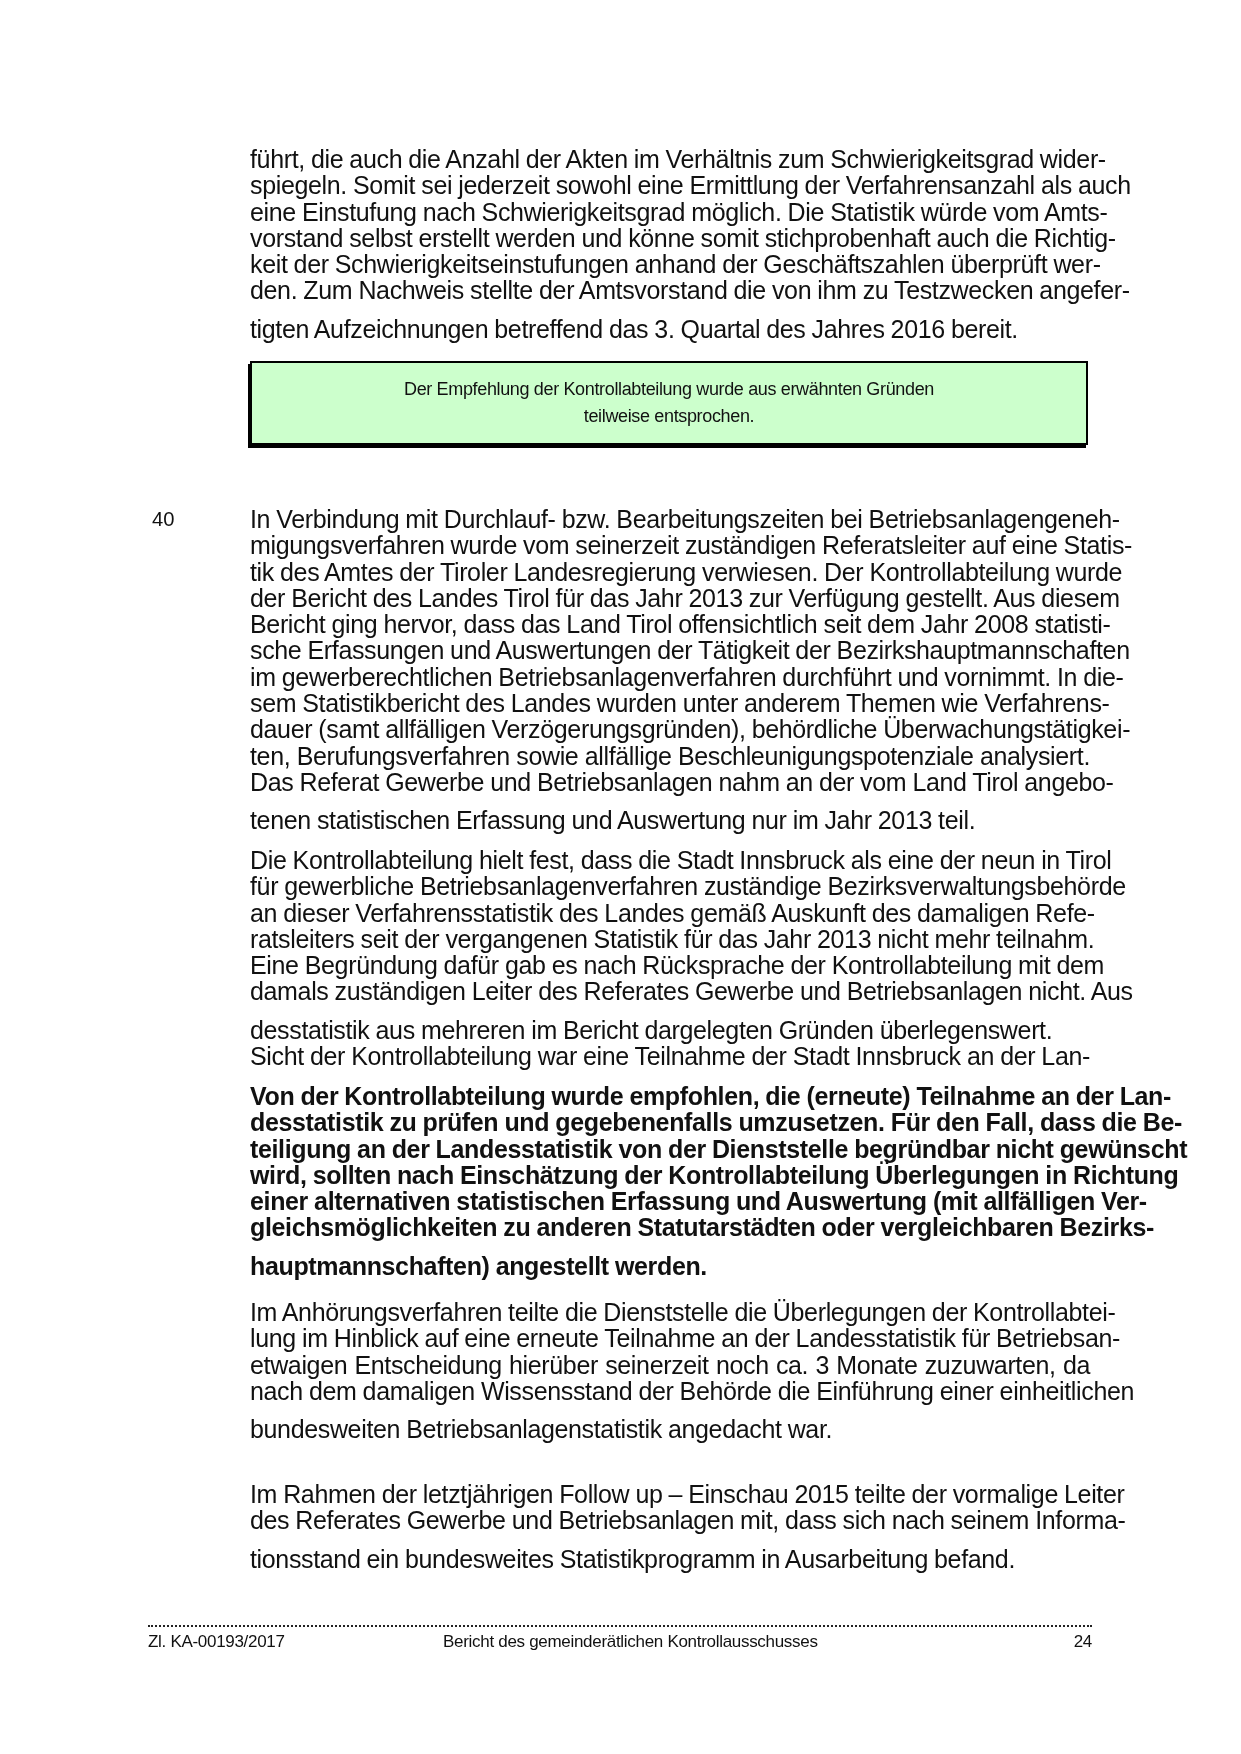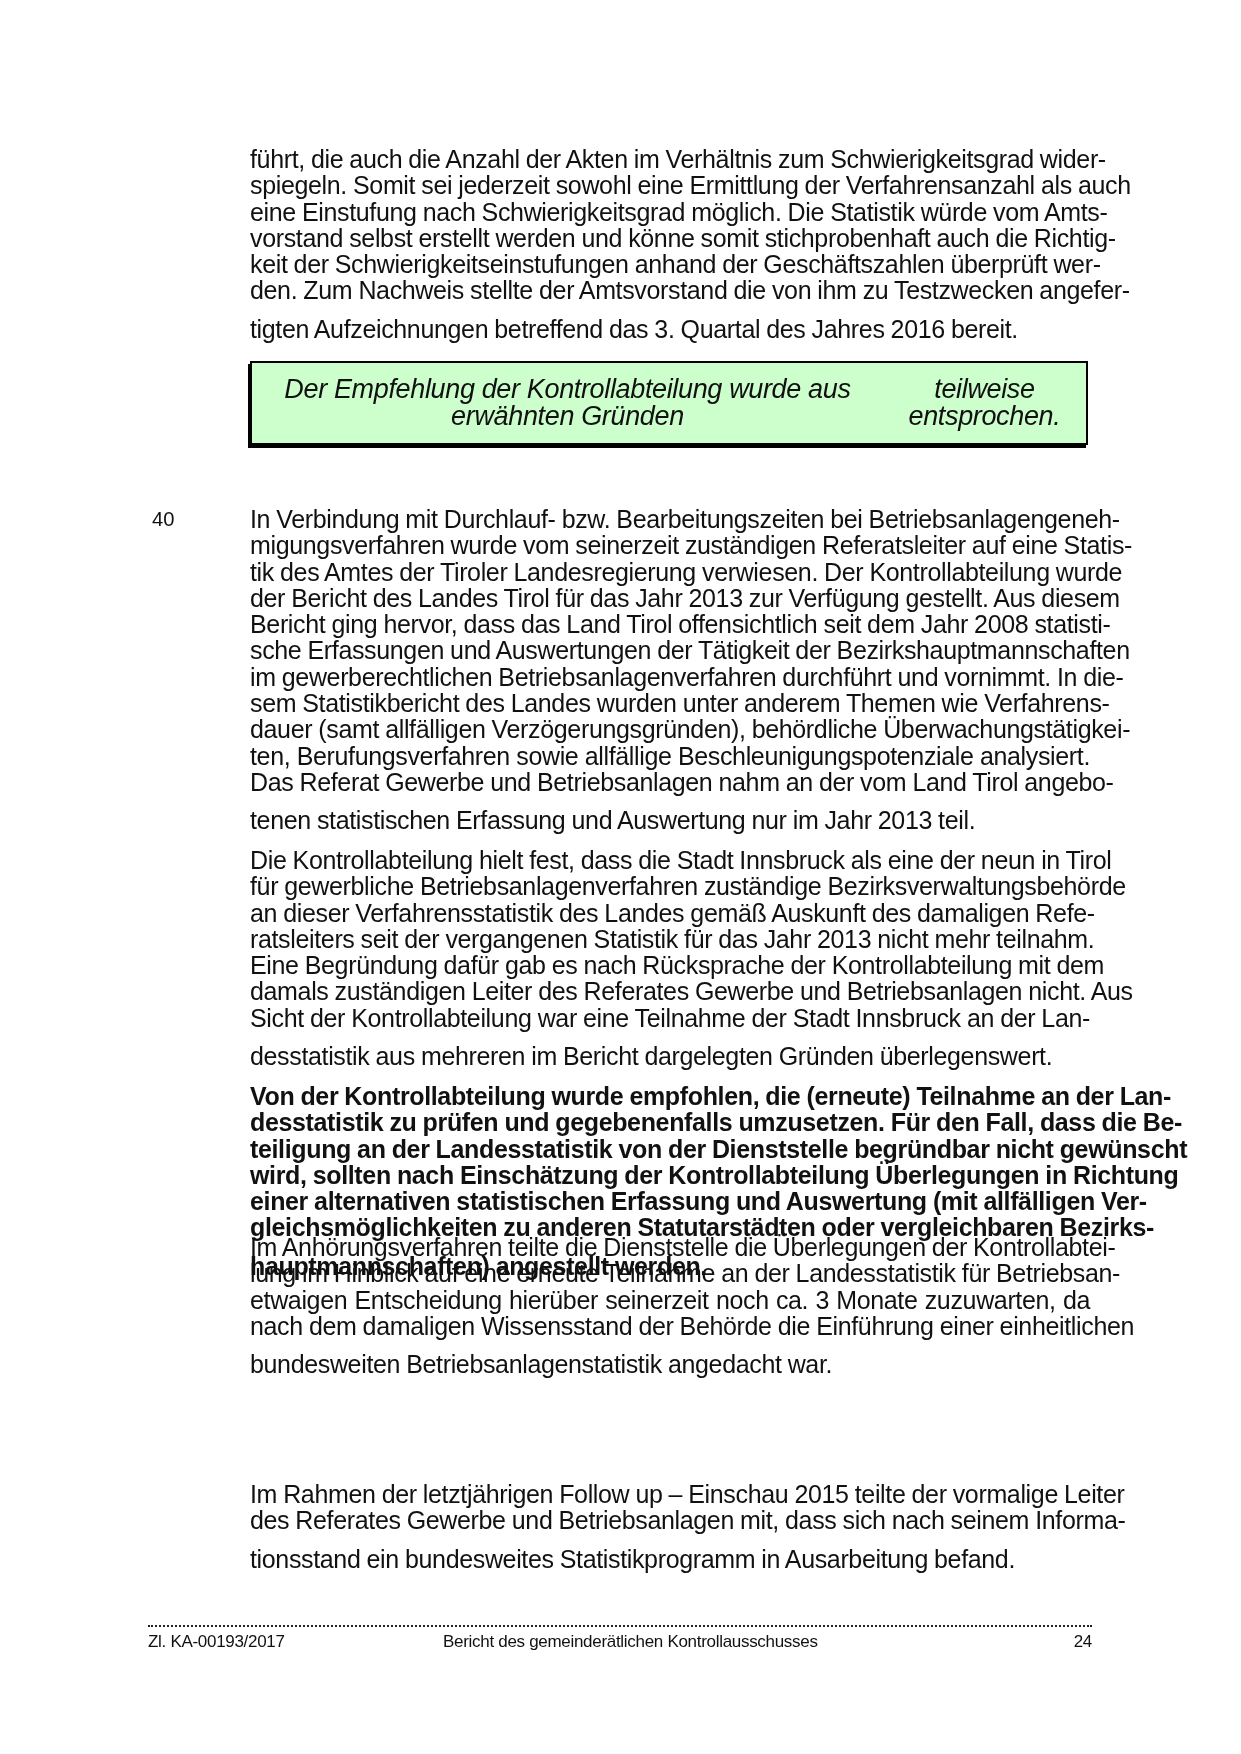--- a/index.html
+++ b/index.html
@@ -48,40 +48,39 @@
       position: absolute;
       left: 250px;
       top: 361px;
       width: 838px;
       height: 84px;
       background: #ccffcc;
       border: 2px solid #000000;
       box-shadow: -2px 3px 0 0 #000000;
       box-sizing: border-box;
       display: flex;
-      flex-direction: row;
+      flex-direction: column;
       align-items: center;
       justify-content: center;
-      font-size: 27px;
+      font-size: 18px;
       line-height: 27px;
       letter-spacing: -0.35px;
       text-align: center;
-      font-style: italic;
     }
     #section-number {
       position: absolute;
       left: 152px;
       top: 506px;
       font-size: 20.2px;
       line-height: 26.3px;
     }
     #p-40-1 { top: 506px; }
     #p-40-2 { top: 847px; }
     #p-40-3 { top: 1083px; font-weight: bold; }
-    #p-40-4 { top: 1234px; }
+    #p-40-4 { top: 1299px; }
     #p-40-5 { top: 1481px; }
 
     .footer-rule {
       position: absolute;
       left: 148px;
       top: 1625px;
       width: 944px;
       height: 0;
       border-top: 2px dotted #222222;
     }
@@ -136,22 +135,22 @@
     <span class="line last">tenen statistischen Erfassung und Auswertung nur im Jahr 2013 teil.</span>
   </div>
 
   <div class="text-col" id="p-40-2">
     <span class="line">Die Kontrollabteilung hielt fest, dass die Stadt Innsbruck als eine der neun in Tirol</span>
     <span class="line">für gewerbliche Betriebsanlagenverfahren zuständige Bezirksverwaltungsbehörde</span>
     <span class="line">an dieser Verfahrensstatistik des Landes gemäß Auskunft des damaligen Refe-</span>
     <span class="line">ratsleiters seit der vergangenen Statistik für das Jahr 2013 nicht mehr teilnahm.</span>
     <span class="line">Eine Begründung dafür gab es nach Rücksprache der Kontrollabteilung mit dem</span>
     <span class="line">damals zuständigen Leiter des Referates Gewerbe und Betriebsanlagen nicht. Aus</span>
+    <span class="line last">desstatistik aus mehreren im Bericht dargelegten Gründen überlegenswert.</span>
     <span class="line">Sicht der Kontrollabteilung war eine Teilnahme der Stadt Innsbruck an der Lan-</span>
-    <span class="line last">desstatistik aus mehreren im Bericht dargelegten Gründen überlegenswert.</span>
   </div>
 
   <div class="text-col" id="p-40-3">
     <span class="line">Von der Kontrollabteilung wurde empfohlen, die (erneute) Teilnahme an der Lan-</span>
     <span class="line">desstatistik zu prüfen und gegebenenfalls umzusetzen. Für den Fall, dass die Be-</span>
     <span class="line">teiligung an der Landesstatistik von der Dienststelle begründbar nicht gewünscht</span>
     <span class="line">wird, sollten nach Einschätzung der Kontrollabteilung Überlegungen in Richtung</span>
     <span class="line">einer alternativen statistischen Erfassung und Auswertung (mit allfälligen Ver-</span>
     <span class="line">gleichsmöglichkeiten zu anderen Statutarstädten oder vergleichbaren Bezirks-</span>
     <span class="line last">hauptmannschaften) angestellt werden.</span>

